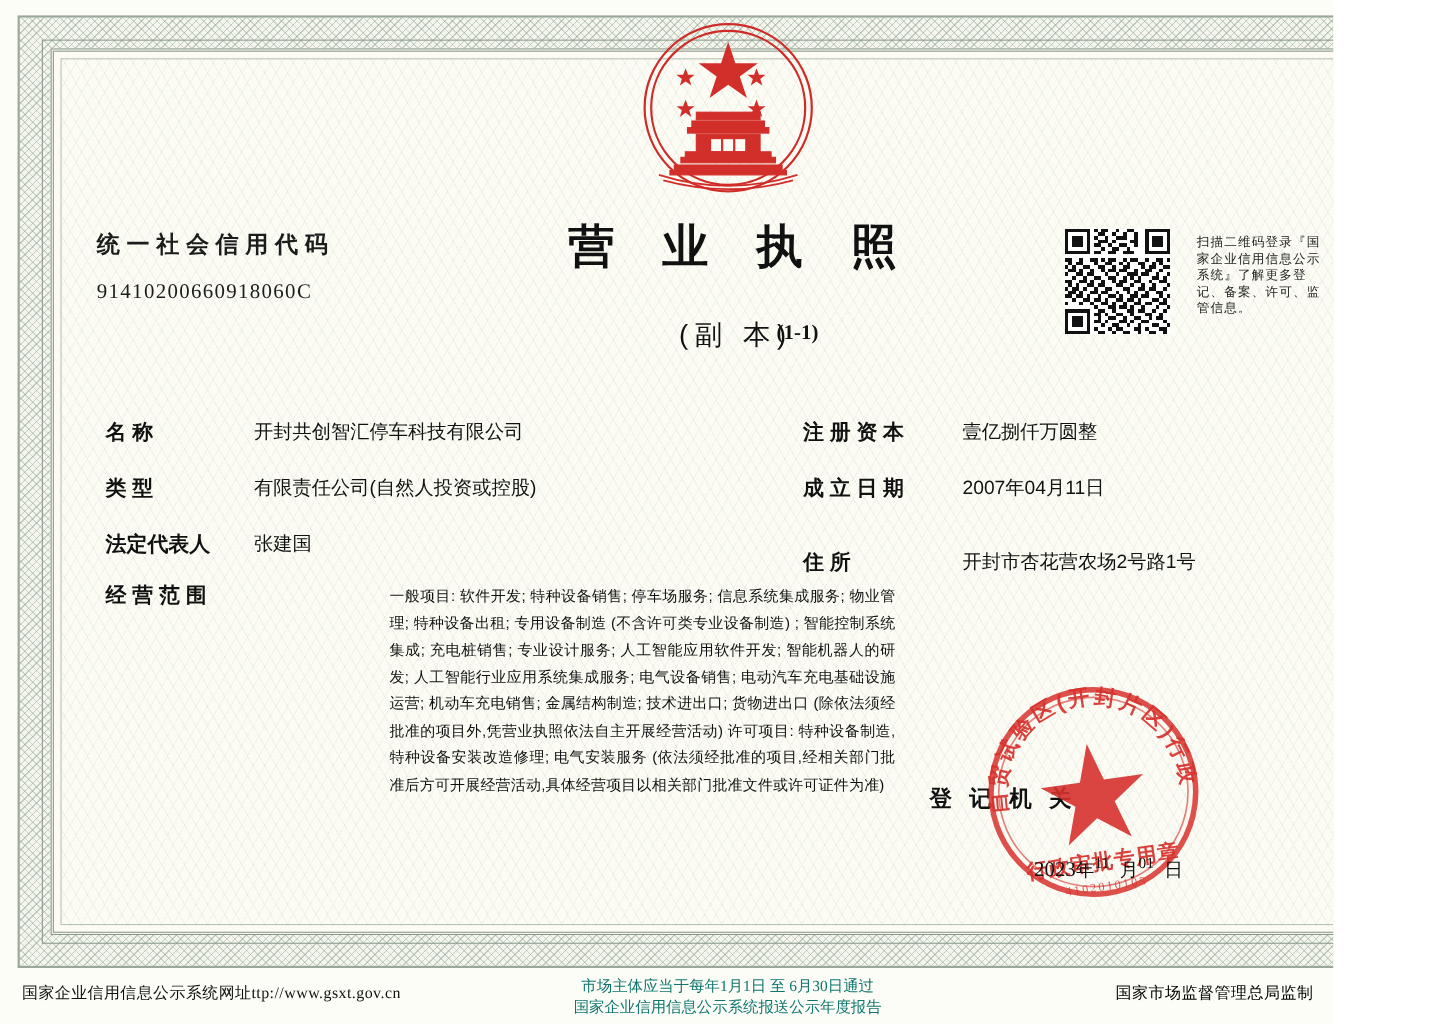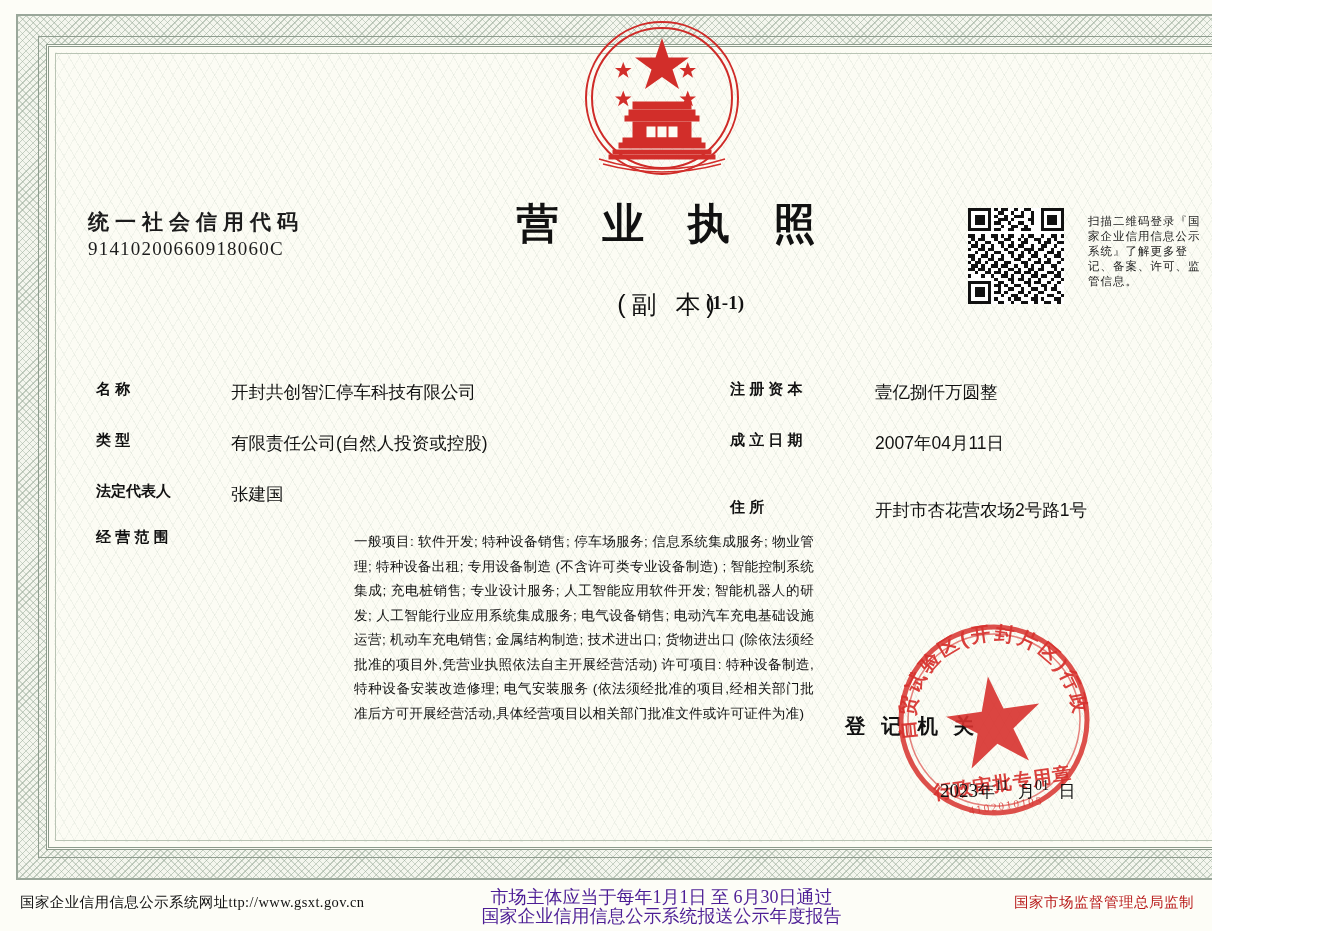--- a/index.html
+++ b/index.html
@@ -93,21 +93,21 @@
     width: 340px;
     color: #1c1c1c;
   }
   .uscc-label {
     font-size: 21px;
     letter-spacing: 6px;
     font-family: "Liberation Sans", sans-serif;
     font-weight: 700;
   }
   .uscc-value {
-    margin-top: 2px;
+    margin-top: 19px;
     font-size: 19px;
     letter-spacing: 1.2px;
     font-family: "Liberation Serif", serif;
   }
 
   .doc-title {
     position: absolute;
     left: 466px; top: 196px;
     width: 400px;
     text-align: center;
@@ -157,21 +157,21 @@
   }
 
   
   .field {
     position: absolute;
     color: #111;
   }
   .field-label {
     font-family: "Liberation Sans", sans-serif;
     font-weight: 700;
-    font-size: 15px;
+    font-size: 19px;
     color: #111;
     white-space: nowrap;
   }
   .field-value {
     font-family: "Liberation Sans", sans-serif;
     font-size: 17.5px;
     color: #111;
     white-space: nowrap;
   }
 
@@ -238,30 +238,30 @@
     font-size: 14.5px;
     color: #111;
     letter-spacing: 0.4px;
   }
   .footer-center {
     position: absolute;
     left: 0; top: 888px;
     width: 1323px;
     text-align: center;
     font-family: "Liberation Serif", serif;
-    font-size: 18px;
+    font-size: 14px;
     line-height: 19px;
-    color: #4c1d95;
+    color: #0f766e;
   }
   .footer-right {
     position: absolute;
     right: 18px; top: 893px;
     font-family: "Liberation Sans", sans-serif;
     font-size: 14.5px;
-    color: #b91c1c;
+    color: #000000;
     letter-spacing: 0.5px;
   }
 
   .corner-mark {
     position: absolute;
     left: 52px; top: 8px;
     font-size: 12px;
     color: #777;
     font-family: "Liberation Serif", serif;
   }

